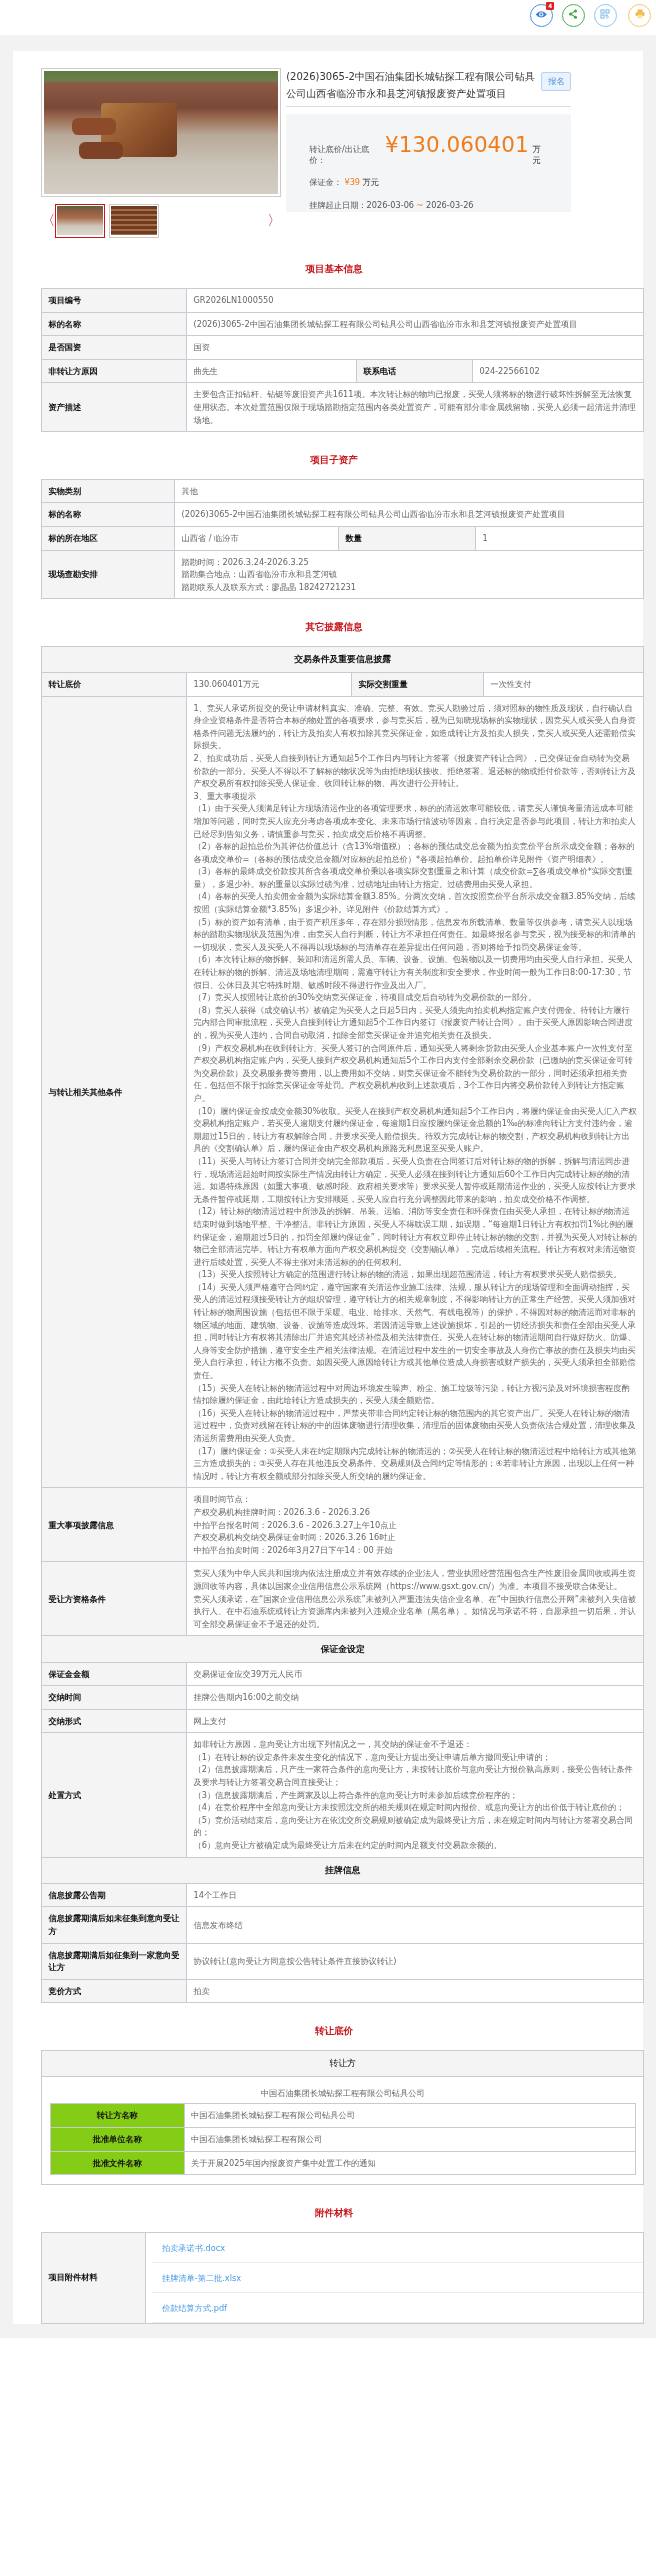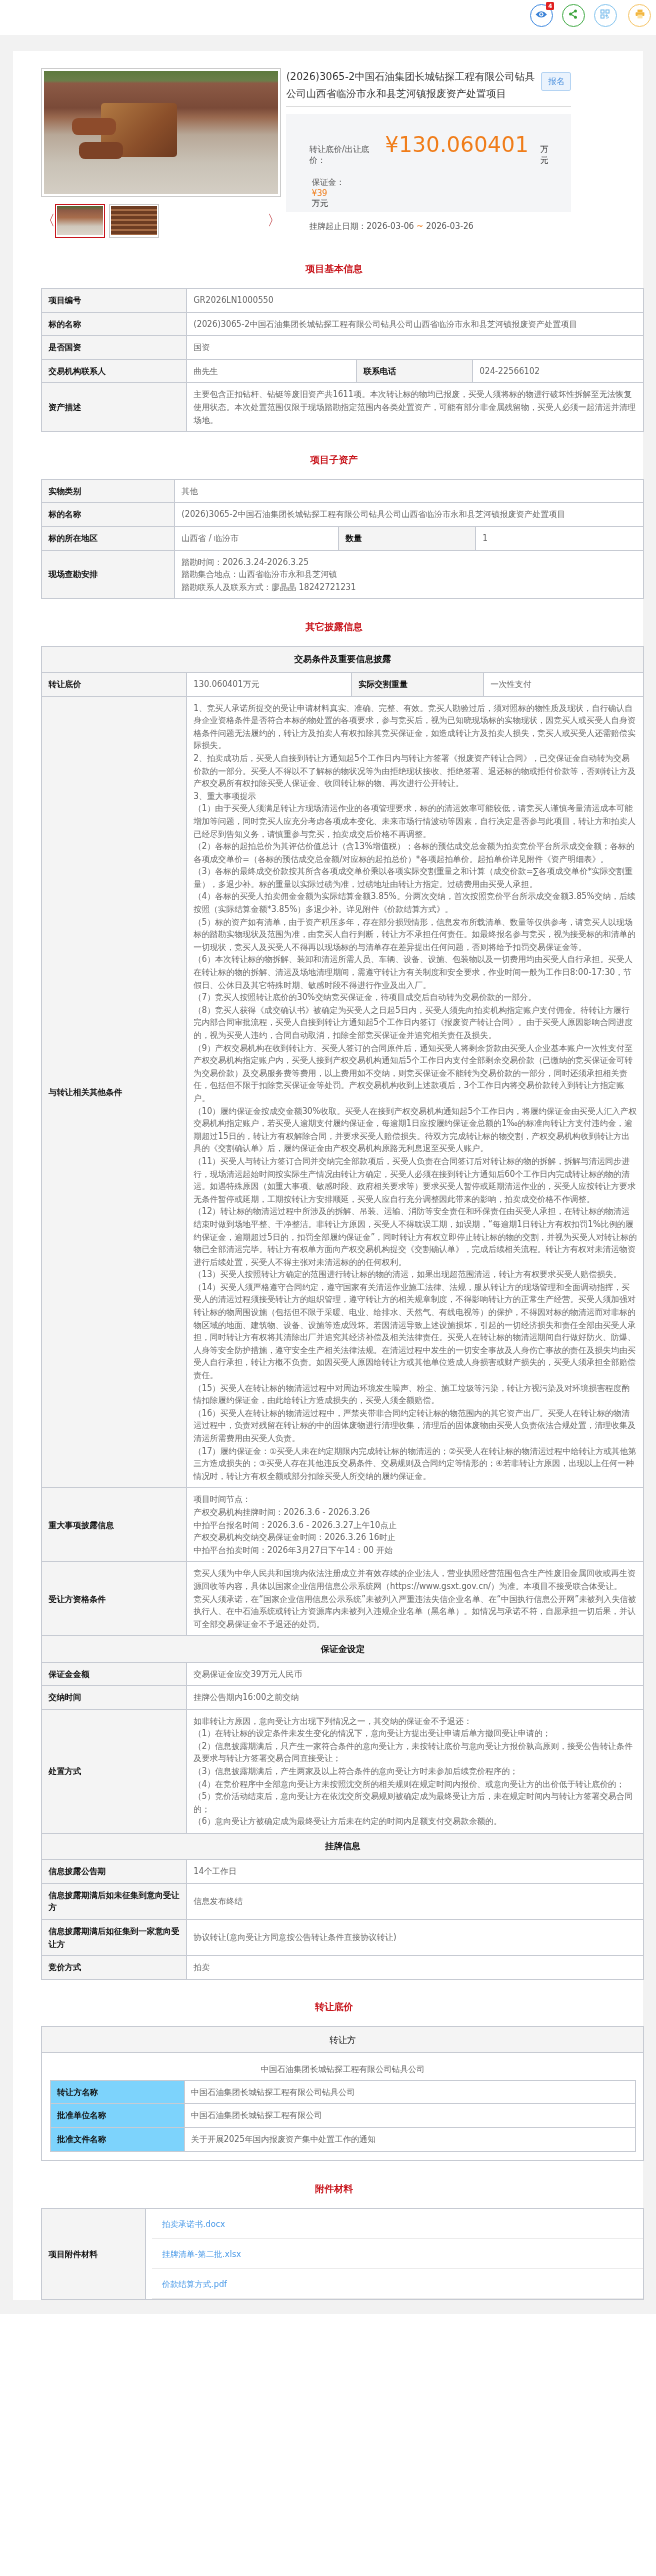--- a/index.html
+++ b/index.html
@@ -28,37 +28,37 @@
   .thumb .t1 { width: 100%; height: 100%; background: linear-gradient(180deg,#4f6a36 0%,#8c5a45 14%,#a86d4c 40%,#cfc7bb 70%,#ddd6cc 100%); }
   .thumb .t2 { width: 100%; height: 100%; background: repeating-linear-gradient(180deg,#6d3c22 0 3.2px,#a56b45 3.2px 5px), #8a5a3c; }
   .spacer { flex: 1; }
   .info { flex: 1; margin-right: 56px; }
   .title-row { display: flex; align-items: flex-start; border-bottom: 0.6px solid #ddd; padding-bottom: 3.8px; }
   .title { flex: 1; font-size: 10px; line-height: 17px; color: #333; }
   .signup { width: 30px; height: 19.6px; border: 0.6px solid #b5d4f3; background: #eaf3fd; color: #4a8fdc; font-size: 8.2px; border-radius: 1.9px; margin-top: 3.8px; margin-left: 3.8px; display: flex; align-items: center; justify-content: center; cursor: pointer; }
   .pricebox { background: #f4f5f7; margin-top: 7.6px; height: 98px; padding: 17.7px 23px 0 23px; }
   .pline { display: flex; align-items: baseline; color: #555; font-size: 8.2px; }
   .pbig { color: #f07d1a; font-size: 21.5px; margin-left: 1px; margin-right: 3.8px; }
-  .punit { color: #333; font-size: 8.2px; text-align: right; }
-  .pline2 { margin-top: 11.4px; flex-direction: column; }
+  .punit { color: #333; font-size: 8.2px; }
+  .pline2 { margin-top: 11.4px; }
   .pline3 { margin-top: 11.4px; }
   .orange { color: #f07d1a; margin: 0 2.5px; }
   .sec-title { color: #c8161d; font-weight: bold; font-size: 9.5px; margin: 21.5px 0 12px 12px; text-align: center; }
   .hero + .sec-title { margin-top: 25px; }
   table.kv { width: 603px; margin-left: 12.6px; border-collapse: collapse; border: 0.6px solid #c7cbd3; }
   table.kv td { border: 0.6px solid #c7cbd3; padding: 5px 6.3px; vertical-align: middle; line-height: 12.6px; font-size: 8.2px; }
   table.kv td.lbl { background: #f4f4f4; font-weight: bold; color: #111; width: 145px; }
   table.kv td.val { color: #666; }
   table.kv td.hdr { background: #f4f4f4; text-align: center; font-weight: bold; color: #111; font-size: 8.8px; padding: 6.3px; }
   table.kv td.hdr.normal { font-weight: normal; }
   .para { white-space: pre-line; line-height: 13.3px; color: #666; }
   .lbl-sm { width: 133px !important; }
   table.inner { width: 100%; border-collapse: collapse; border: 0.6px solid #c7cbd3; margin: 3.8px 0 8.8px 0; }
   table.inner td { border: 0.6px solid #c7cbd3; padding: 5px 6.3px; font-size: 8.2px; line-height: 12.6px; }
-  table.inner td.lbl { background: #7dd3fc; text-align: left; font-weight: bold; color: #111; width: 134px; }
+  table.inner td.lbl { background: #84cc16; text-align: center; font-weight: bold; color: #111; width: 134px; }
   table.inner td.val { color: #666; }
   .center-val { text-align: center; color: #666; padding-top: 5px !important; }
   .att-list { padding: 0 0 0 6.3px !important; }
   .att { height: 30px; line-height: 30px; color: #4a9ae8; border-bottom: 1.3px solid #ececec; cursor: pointer; padding-left: 9.5px; }
   .att:last-child { border-bottom: 0.6px solid #ececec; }
   .footer-white { height: 30px; background: #fff; }
 </style>
 </head>
 <body>
 
@@ -166,21 +166,21 @@
       </tr>
       <tr>
         <td class="lbl">标的名称</td>
         <td class="val" colspan="3">(2026)3065-2中国石油集团长城钻探工程有限公司钻具公司山西省临汾市永和县芝河镇报废资产处置项目</td>
       </tr>
       <tr>
         <td class="lbl">是否国资</td>
         <td class="val" colspan="3">国资</td>
       </tr>
       <tr>
-        <td class="lbl">交易机构联系人</td>
+        <td class="lbl">非转让方原因</td>
         <td class="val" style="width:170px">曲先生</td>
         <td class="lbl" style="width:116px">联系电话</td>
         <td class="val">024-22566102</td>
       </tr>
       <tr>
         <td class="lbl">资产描述</td>
         <td class="val para" colspan="3">主要包含正扣钻杆、钻铤等废旧资产共1611项。本次转让标的物均已报废，买受人须将标的物进行破坏性拆解至无法恢复使用状态。本次处置范围仅限于现场踏勘指定范围内各类处置资产，可能有部分非金属残留物，买受人必须一起清运并清理场地。</td>
       </tr>
     </tbody>
       </table>
@@ -264,20 +264,24 @@
       </tr>
       <tr>
         <td class="lbl">保证金金额</td>
         <td class="val" colspan="3">交易保证金应交39万元人民币</td>
       </tr>
       <tr>
         <td class="lbl">交纳时间</td>
         <td class="val" colspan="3">挂牌公告期内16:00之前交纳</td>
       </tr>
       <tr>
+        <td class="lbl">交纳形式</td>
+        <td class="val" colspan="3">网上支付</td>
+      </tr>
+      <tr>
         <td class="lbl">处置方式</td>
         <td class="val para" colspan="3">如非转让方原因，意向受让方出现下列情况之一，其交纳的保证金不予退还：
  （1）在转让标的设定条件未发生变化的情况下，意向受让方提出受让申请后单方撤回受让申请的；
  （2）信息披露期满后，只产生一家符合条件的意向受让方，未按转让底价与意向受让方报价孰高原则，接受公告转让条件及要求与转让方签署交易合同直接受让；
  （3）信息披露期满后，产生两家及以上符合条件的意向受让方时未参加后续竞价程序的；
  （4）在竞价程序中全部意向受让方未按照沈交所的相关规则在规定时间内报价、或意向受让方的出价低于转让底价的；
  （5）竞价活动结束后，意向受让方在依沈交所交易规则被确定成为最终受让方后，未在规定时间内与转让方签署交易合同的；
  （6）意向受让方被确定成为最终受让方后未在约定的时间内足额支付交易款余额的。</td>
       </tr>
       <tr>

